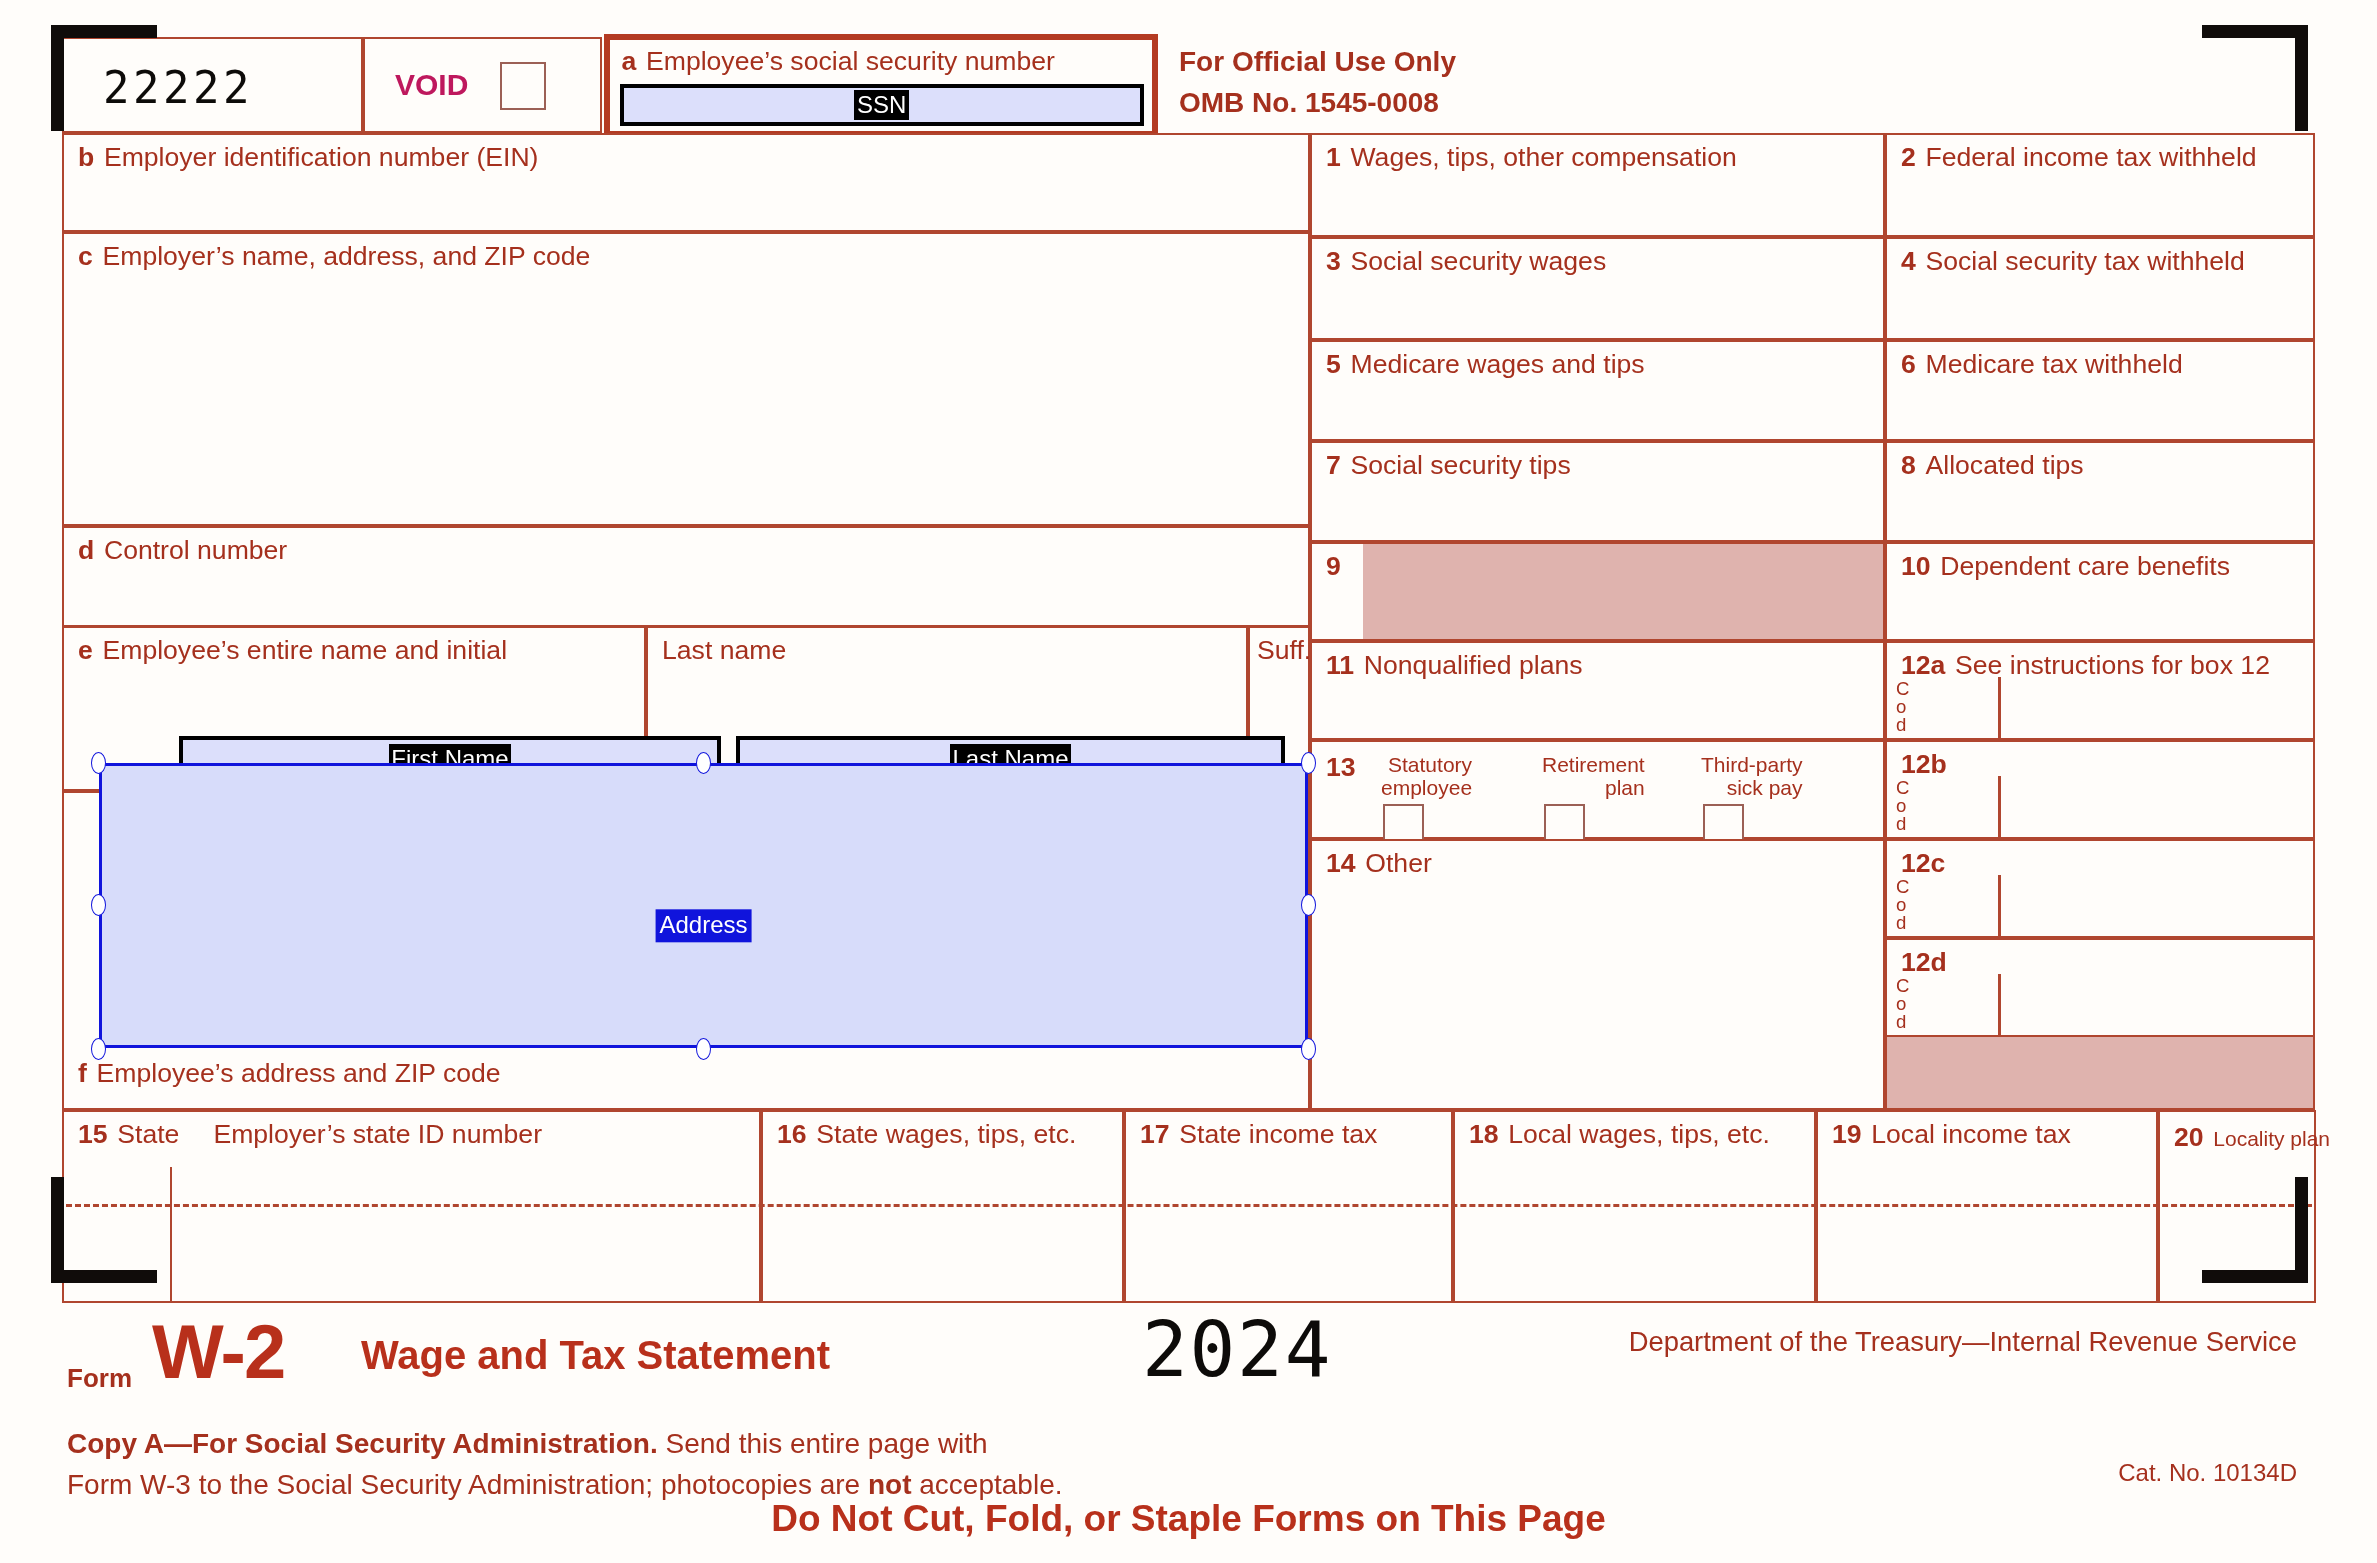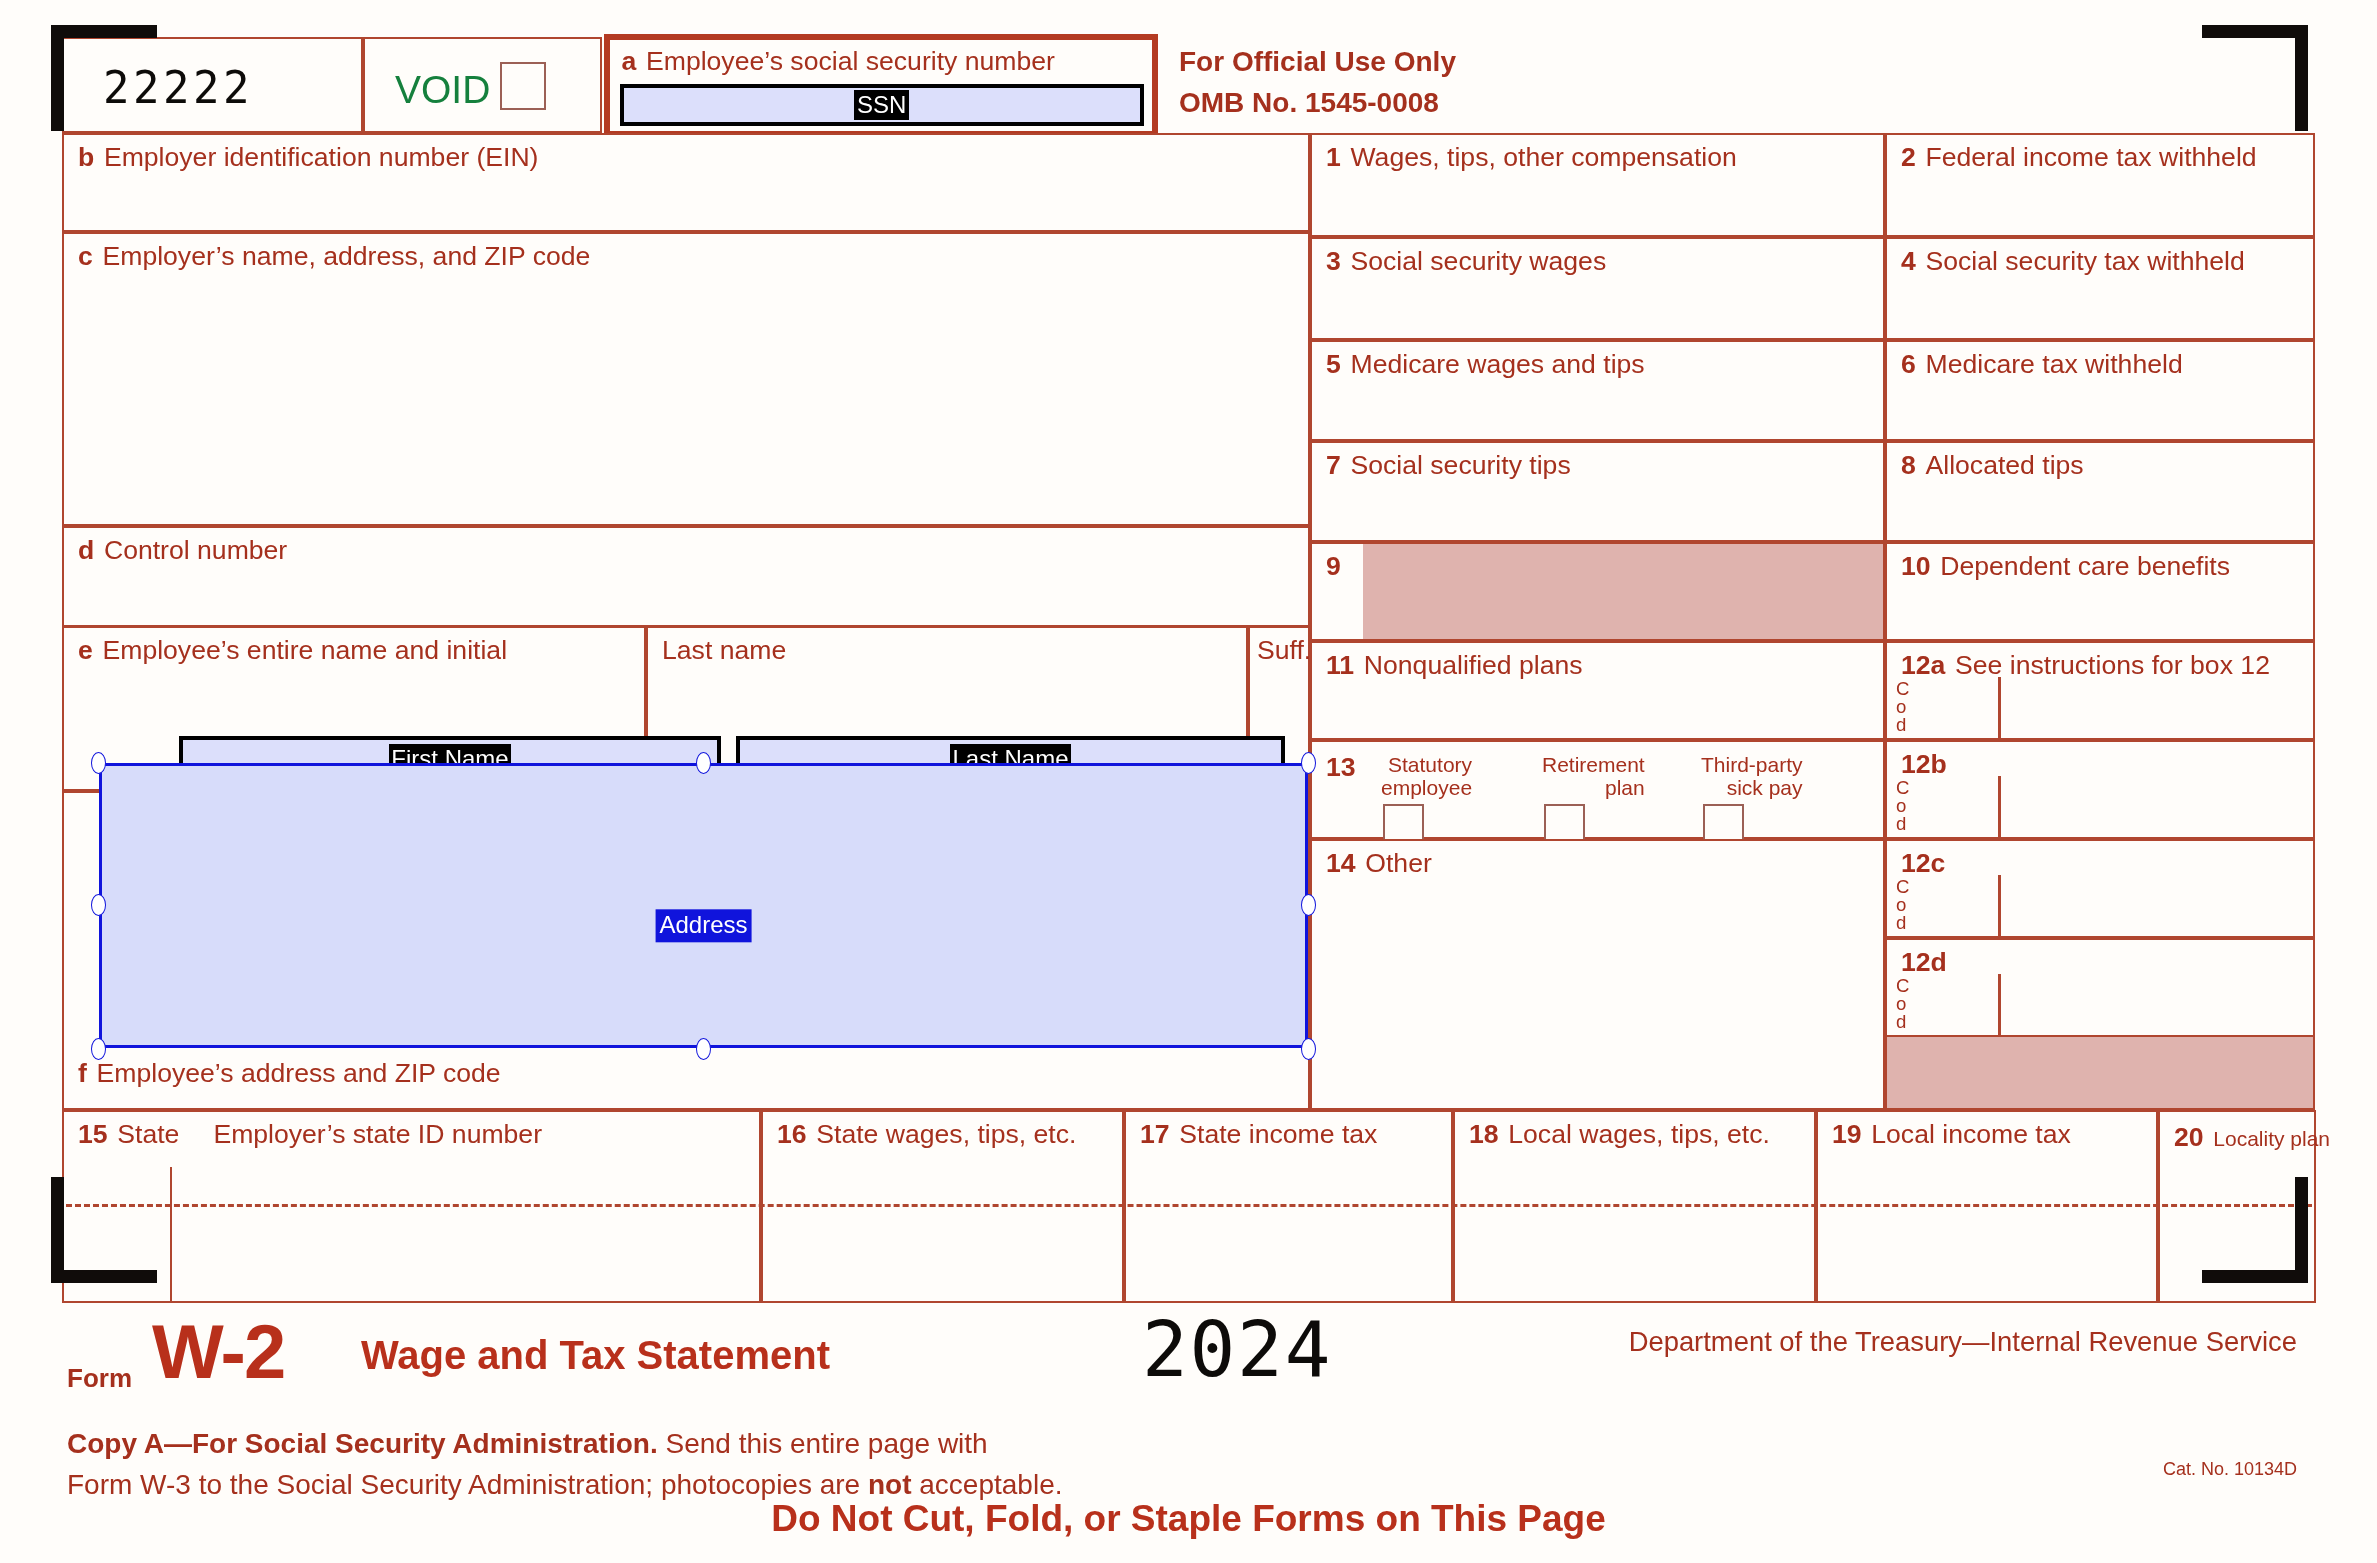--- a/index.html
+++ b/index.html
@@ -96,22 +96,23 @@
     color: #0d0b09;
     font-weight: 300;
   }
   #voidcell {
     position: absolute;
     left: 301px; top: 0; width: 239px; height: 96px;
   }
   .void-txt {
     position: absolute;
     left: 30px; top: 29px;
-    font-size: 39px;
-    color: #15803d;
+    font-size: 30px;
+    color: #be185d;
+    font-weight: bold;
   }
   .void-box {
     position: absolute;
     left: 135px; top: 23px;
     width: 46px; height: 48px;
     border: 2.7px solid #9c6055;
     background: #fffdfa;
     box-sizing: border-box;
   }
 
@@ -290,21 +291,21 @@
     font-size: 27.4px; color: #a5301d; text-align: right;
     white-space: nowrap;
   }
   #privacy {
     position: absolute; right: 80px; top: 1363px;
     font-size: 27.4px; font-weight: bold; color: #a5301d;
     text-align: right; line-height: 1.42; white-space: nowrap;
   }
   #catno {
     position: absolute; right: 80px; top: 1459px;
-    font-size: 18px; color: #a5301d; text-align: left;
+    font-size: 24px; color: #a5301d; text-align: left;
   }
   #donotcut {
     position: absolute; left: 0; right: 0; top: 1498px;
     text-align: center;
     font-size: 37px; font-weight: bold; color: #b8301b;
   }
 </style>
 </head>
 <body>
 

